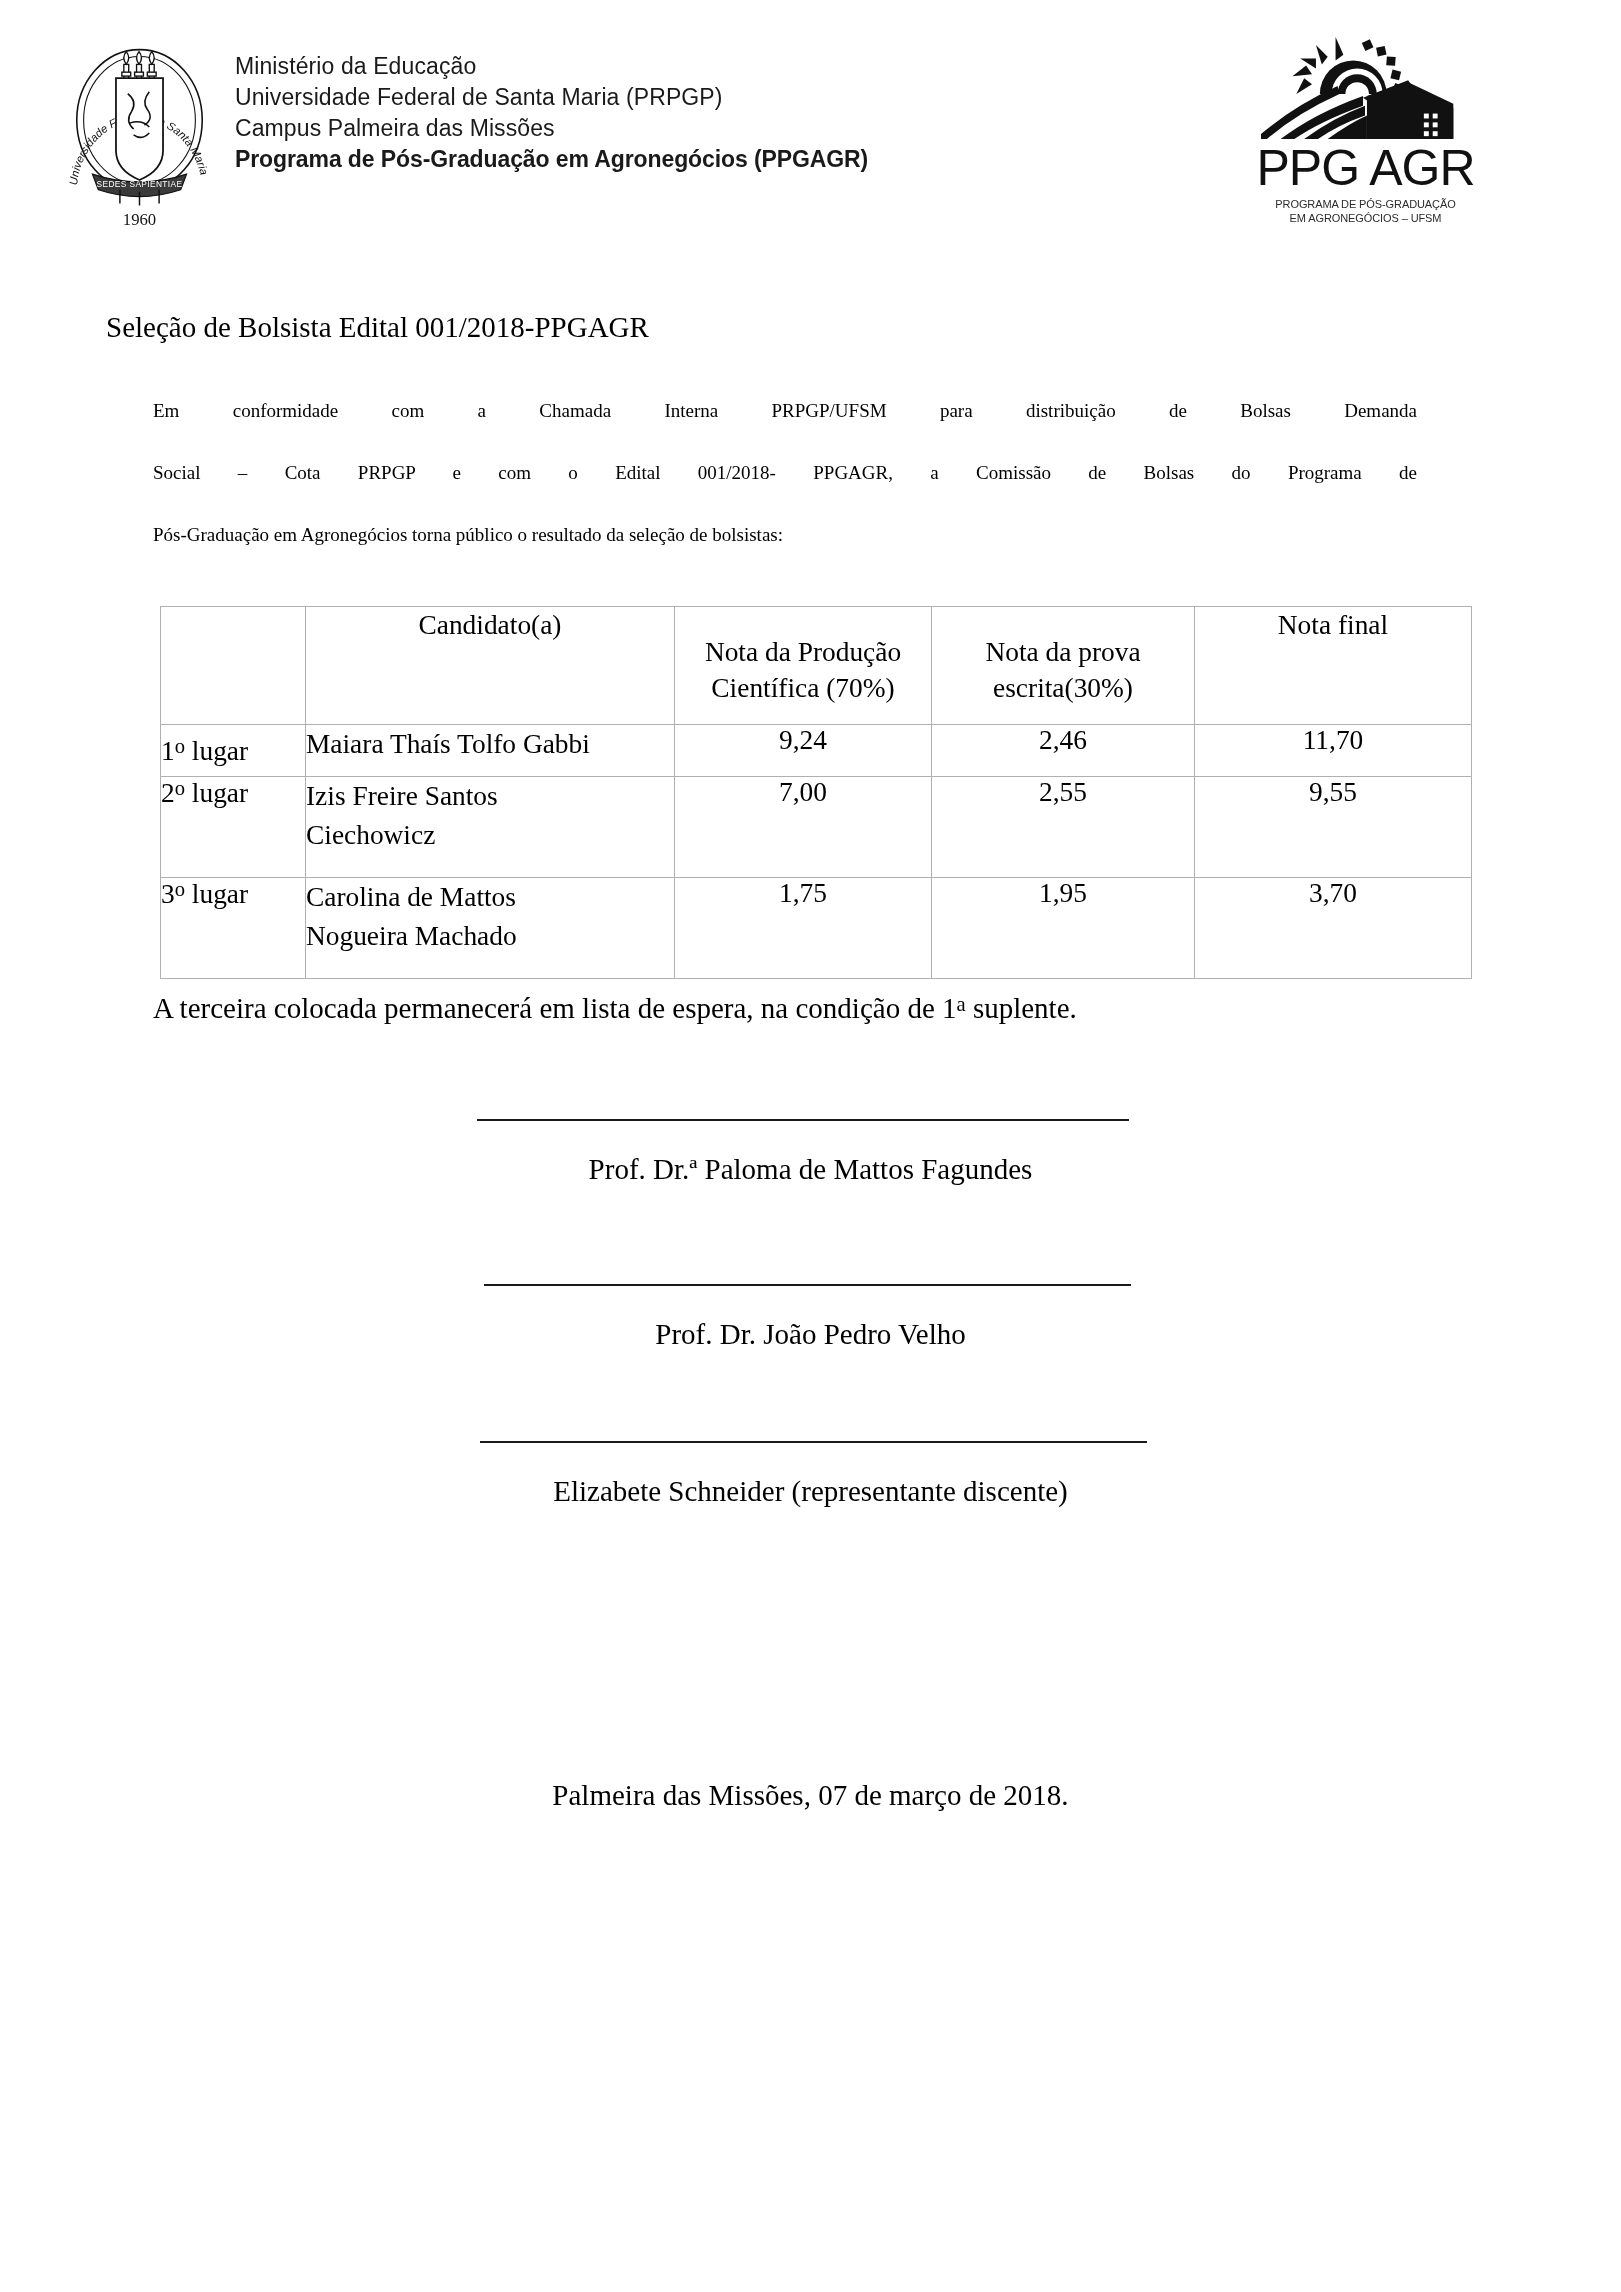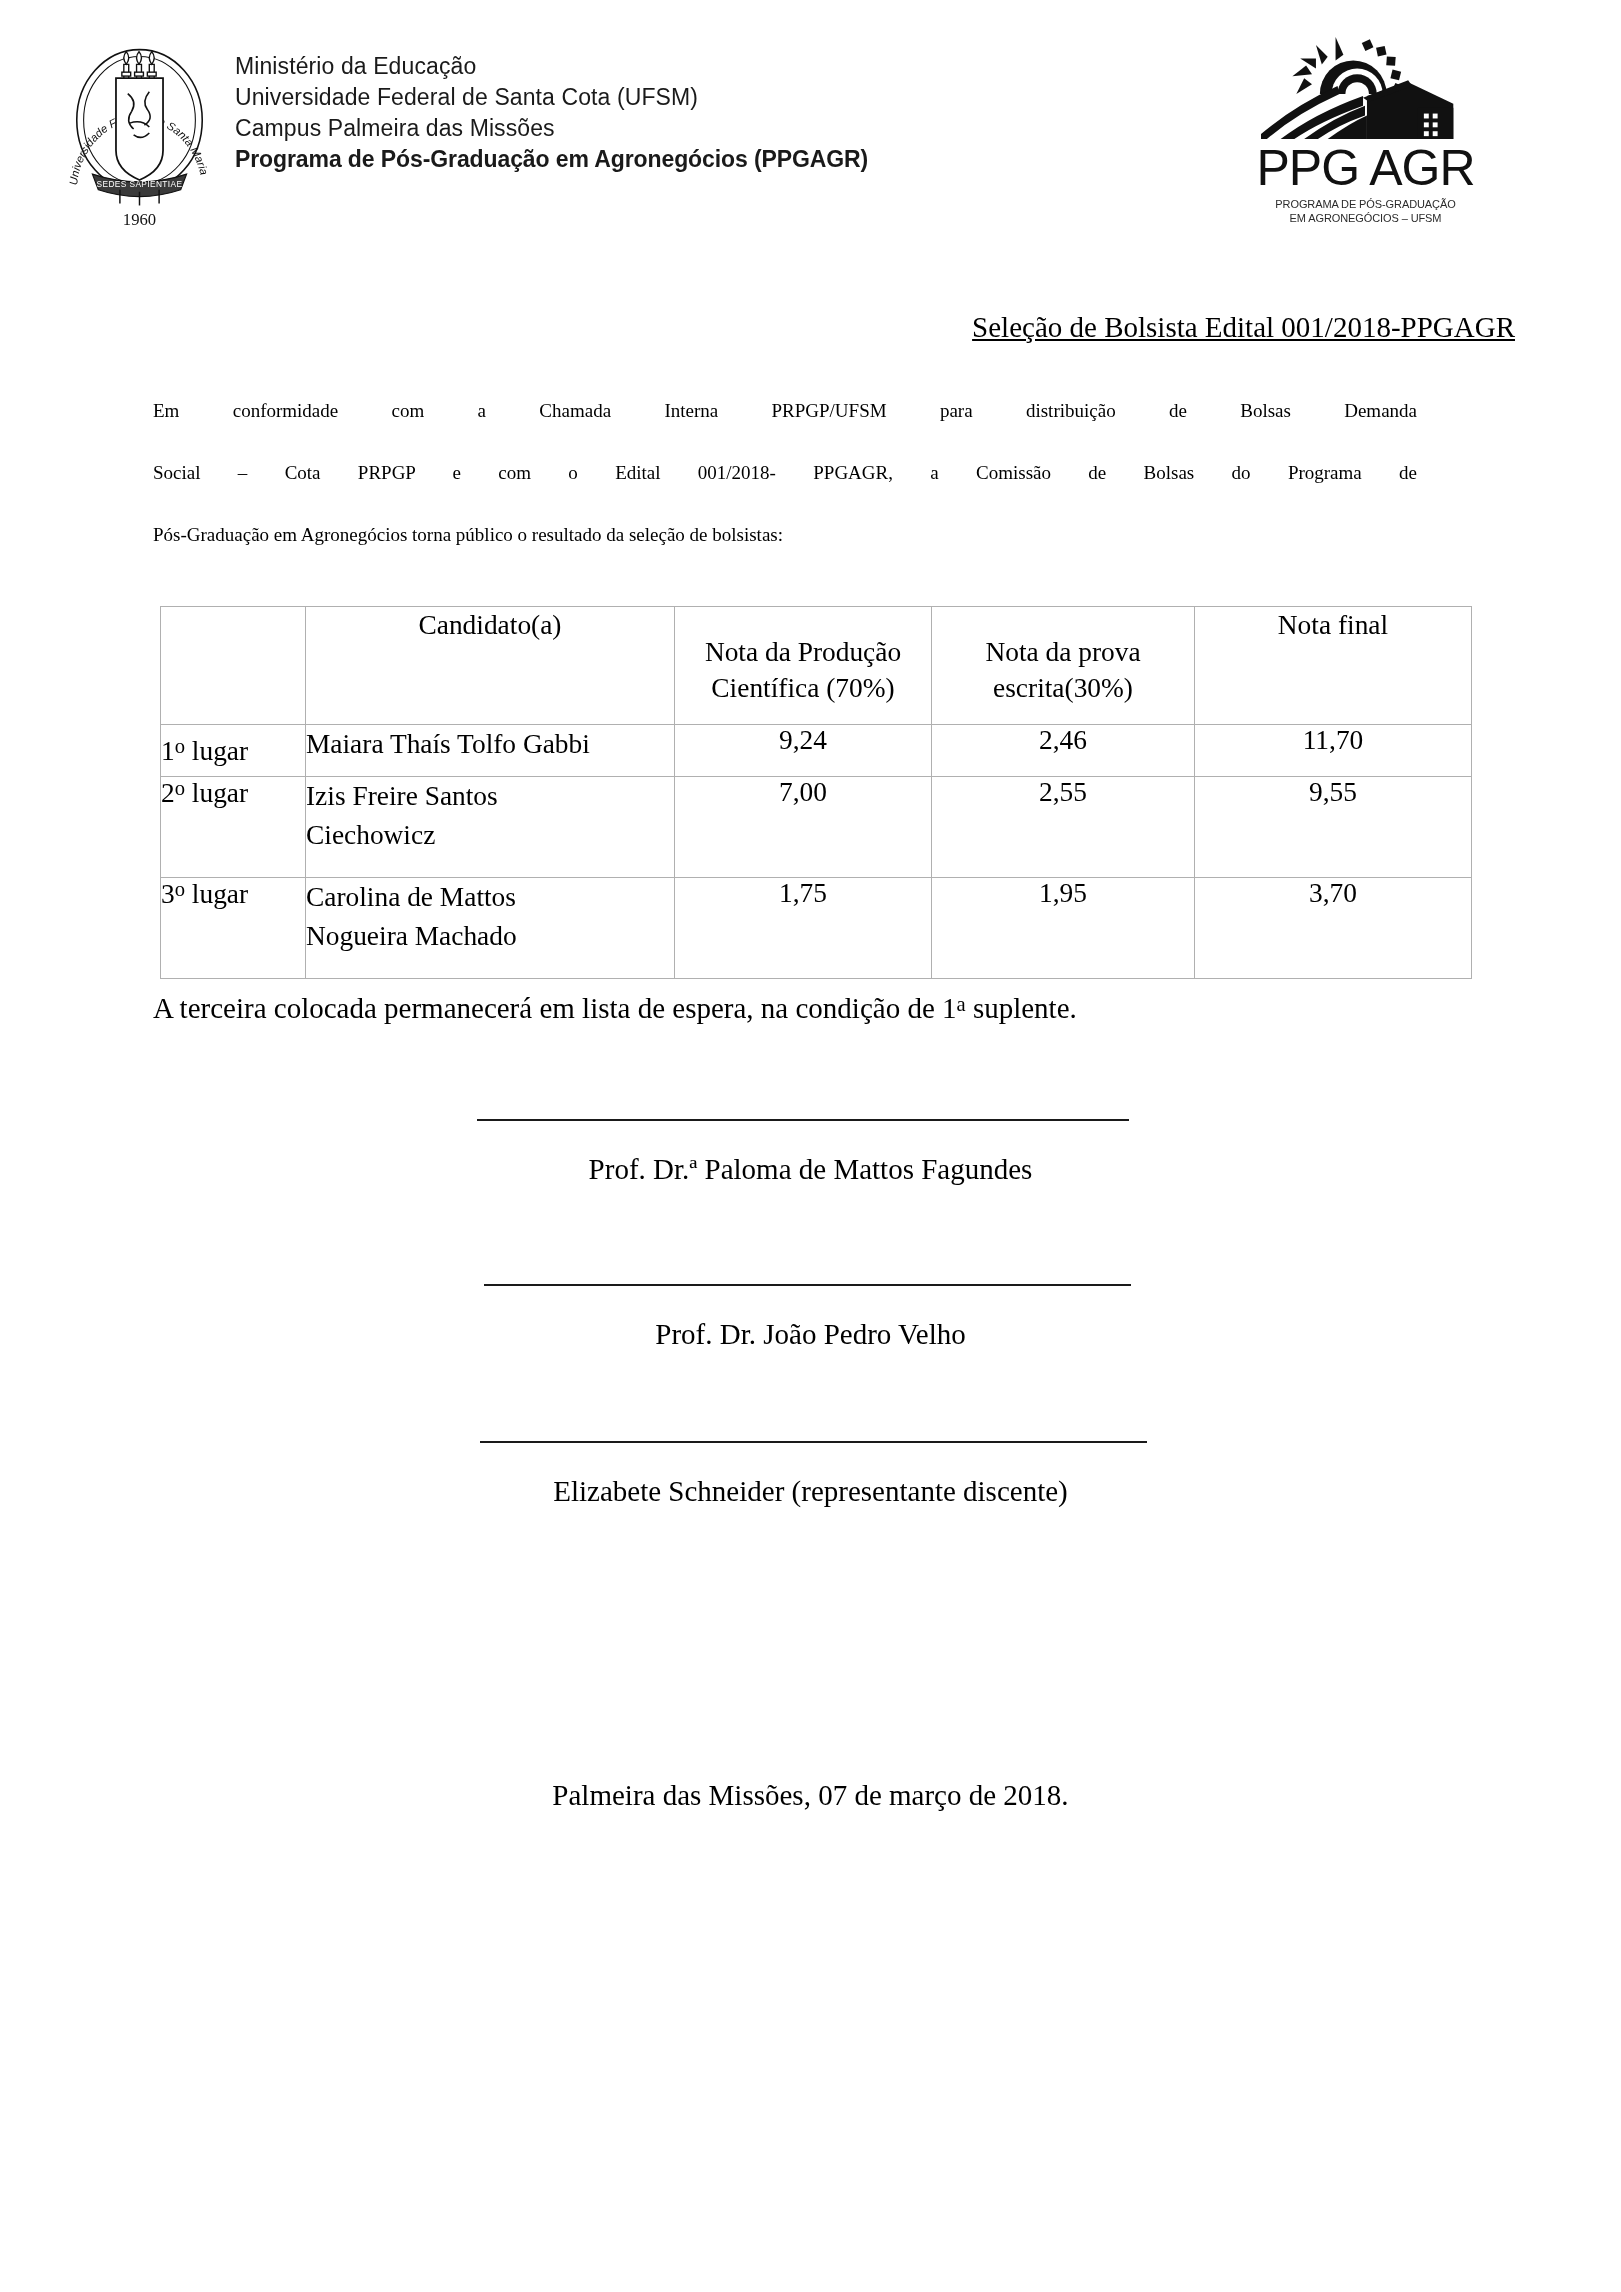--- a/index.html
+++ b/index.html
@@ -90,24 +90,23 @@
     letter-spacing: -0.1px;
     color: #2b2b2b;
   }
 
   
   .doc-title {
     position: absolute;
     top: 310px;
     left: 106px;
     width: 1409px;
-    text-align: right;
+    text-align: left;
     font-size: 29px;
     line-height: 35px;
-    text-decoration: underline;
   }
 
   
   .intro {
     position: absolute;
     top: 380px;
     left: 153px;
     width: 1264px;
     font-size: 19px;
     line-height: 62px;
@@ -262,21 +261,21 @@
         <path d="M56 164 v14"></path>
           <path d="M76 166 v14"></path>
           <path d="M96 164 v14"></path>
       </g>
       <text x="76" y="200" text-anchor="middle" font-family="Liberation Serif, serif" font-size="17" fill="#111">1960</text>
     </svg>
   </div>
 
   <div class="header-text">
     <div>Ministério da Educação</div>
-    <div>Universidade Federal de Santa Cota (UFSM)</div>
+    <div>Universidade Federal de Santa Maria (PRPGP)</div>
     <div>Campus Palmeira das Missões</div>
     <div class="bold">Programa de Pós-Graduação em Agronegócios (PPGAGR)</div>
   </div>
 
   <div class="ppg-logo">
     <div class="ppg-mark">
       <svg viewBox="0 0 212 118" width="208" height="116" aria-hidden="true">
 
         <g fill="#111">
           <polygon points="36,62 52,52 44,46"></polygon>

